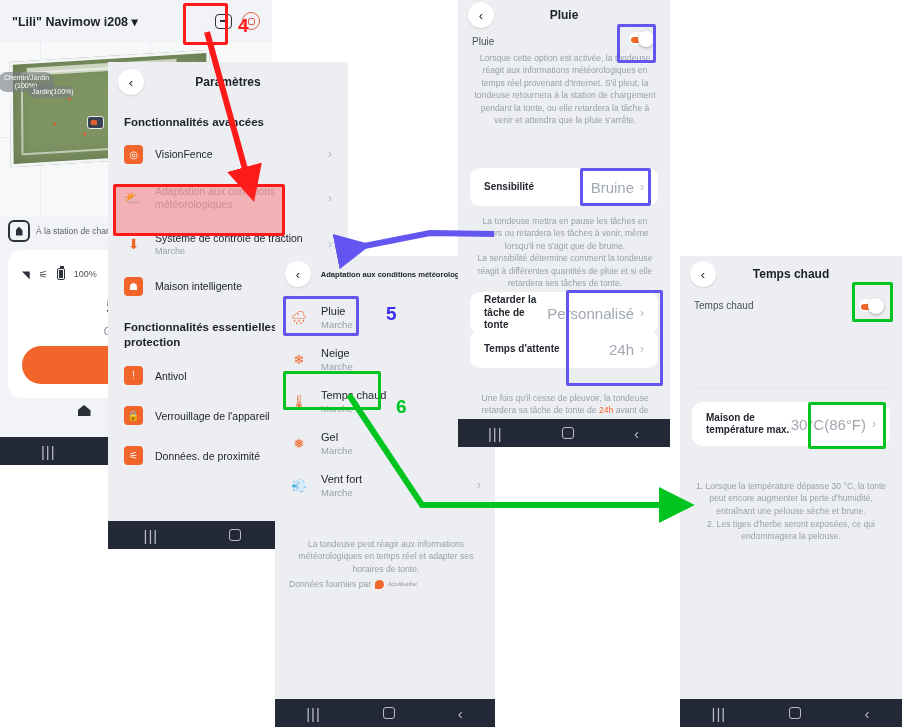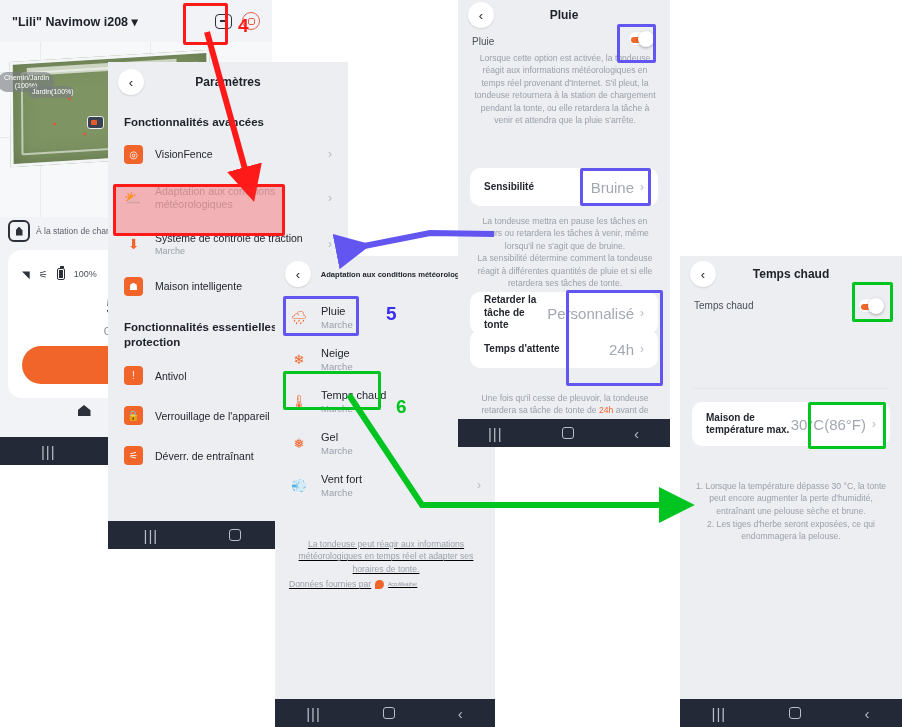--- a/index.html
+++ b/index.html
@@ -139,21 +139,21 @@
   .p2-t { font-size: 10.5px; color: #22262e; line-height: 1.2; }
   .p2-s { font-size: 9px; color: #9aa0aa; margin-top: 2px; }
 
   
   #phone3 { left: 275px; top: 256px; width: 220px; height: 471px; background: #eceef2; }
   .p3-list { position:absolute; left:0; right:0; top: 40px; }
   .p3-row { display:flex; align-items:center; height: 42px; padding: 0 14px; }
   .p3-ic { width: 20px; height: 20px; display:flex; align-items:center; justify-content:center;
            color:#f1642a; font-size: 13px; flex:none; }
   .p3-txt{ margin-left: 12px; flex:1; }
-  .p3-foot { position:absolute; left: 14px; right: 12px; top: 282px; text-decoration: underline; }
+  .p3-foot { position:absolute; left: 14px; right: 12px; top: 282px; }
   .brandline { display:flex; align-items:center; gap:4px; margin-top:3px; }
   .brandlogo { width: 9px; height: 9px; background:#f1642a; border-radius:50% 50% 50% 0; }
   .brandtxt { font-size: 4.5px; color:#8b9099; letter-spacing:.2px; }
 
   
   #phone4 { left: 458px; top: 0; width: 212px; height: 447px; background: #eceef2; }
   .p4-sub { position:absolute; left: 14px; top: 36px; font-size: 10px; color:#4a505a; }
   .p4-tog { position:absolute; right: 16px; top: 31px; }
   .p4-p { position:absolute; left: 14px; right: 12px; }
   .p4-card { position:absolute; left: 12px; right: 12px; height: 38px; display:flex;
@@ -314,21 +314,21 @@
       </div>
       <div class="p2-row">
         <div class="p2-ic">🔒</div>
         <div class="p2-txt">
             <div class="p2-t">Verrouillage de l'appareil</div>
           </div>
       </div>
       <div class="p2-row">
         <div class="p2-ic">⚟</div>
         <div class="p2-txt">
-            <div class="p2-t">Déverr. de entraînant</div>
+            <div class="p2-t">Données. de proximité</div>
           </div>
       </div>
 
     </div>
 
     <div class="navbar">
       <span class="nb">|||</span>
       <span class="nb-sq"></span>
       <span class="nb" style="opacity:0"></span>
     </div>

